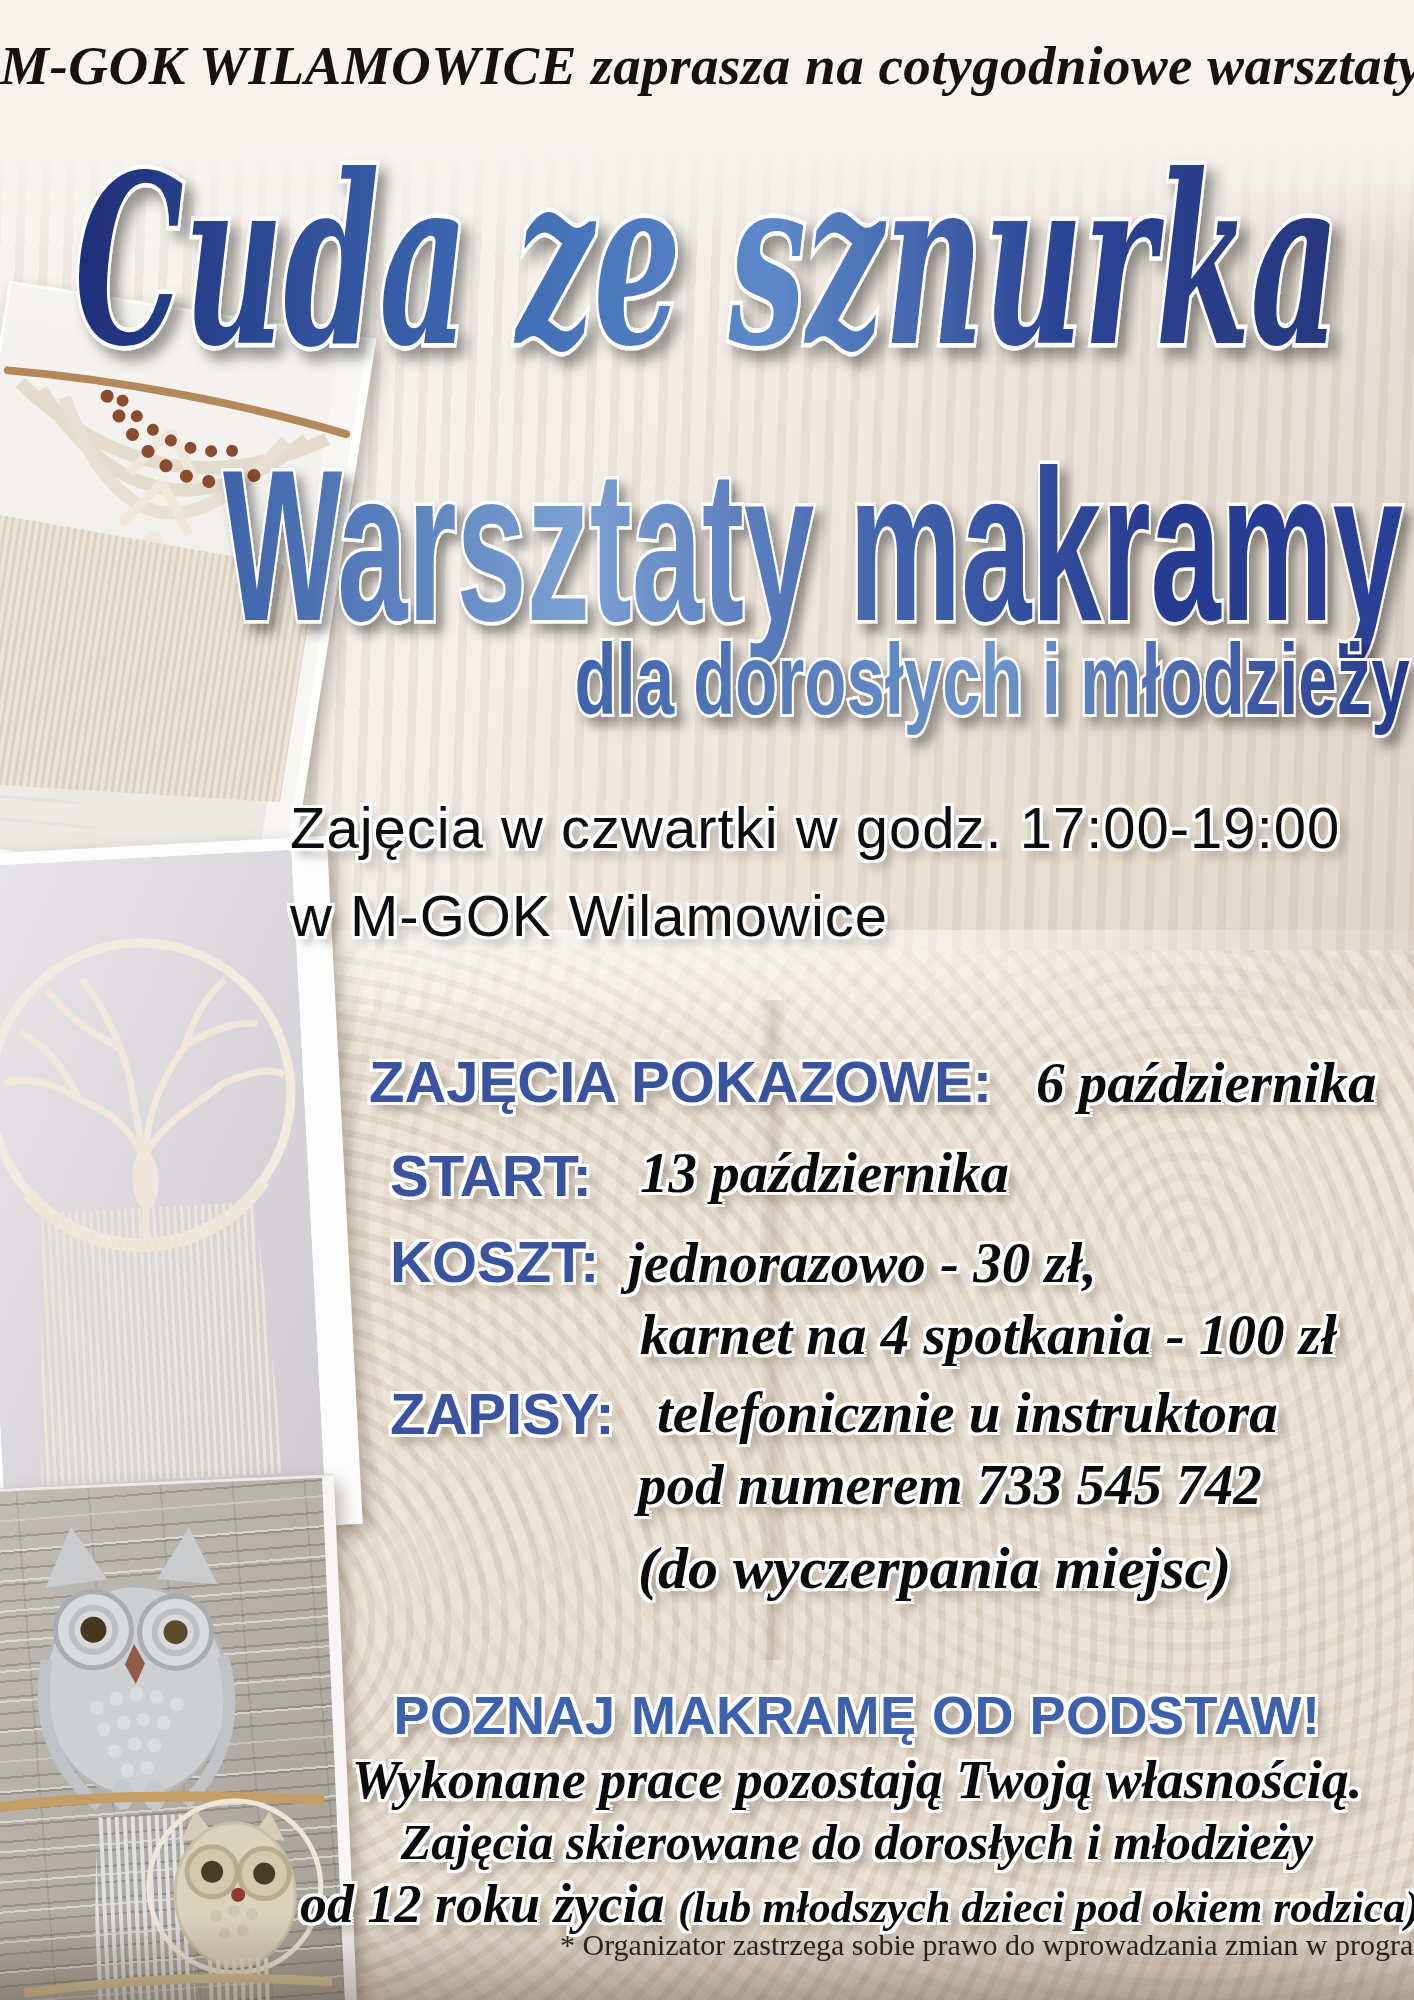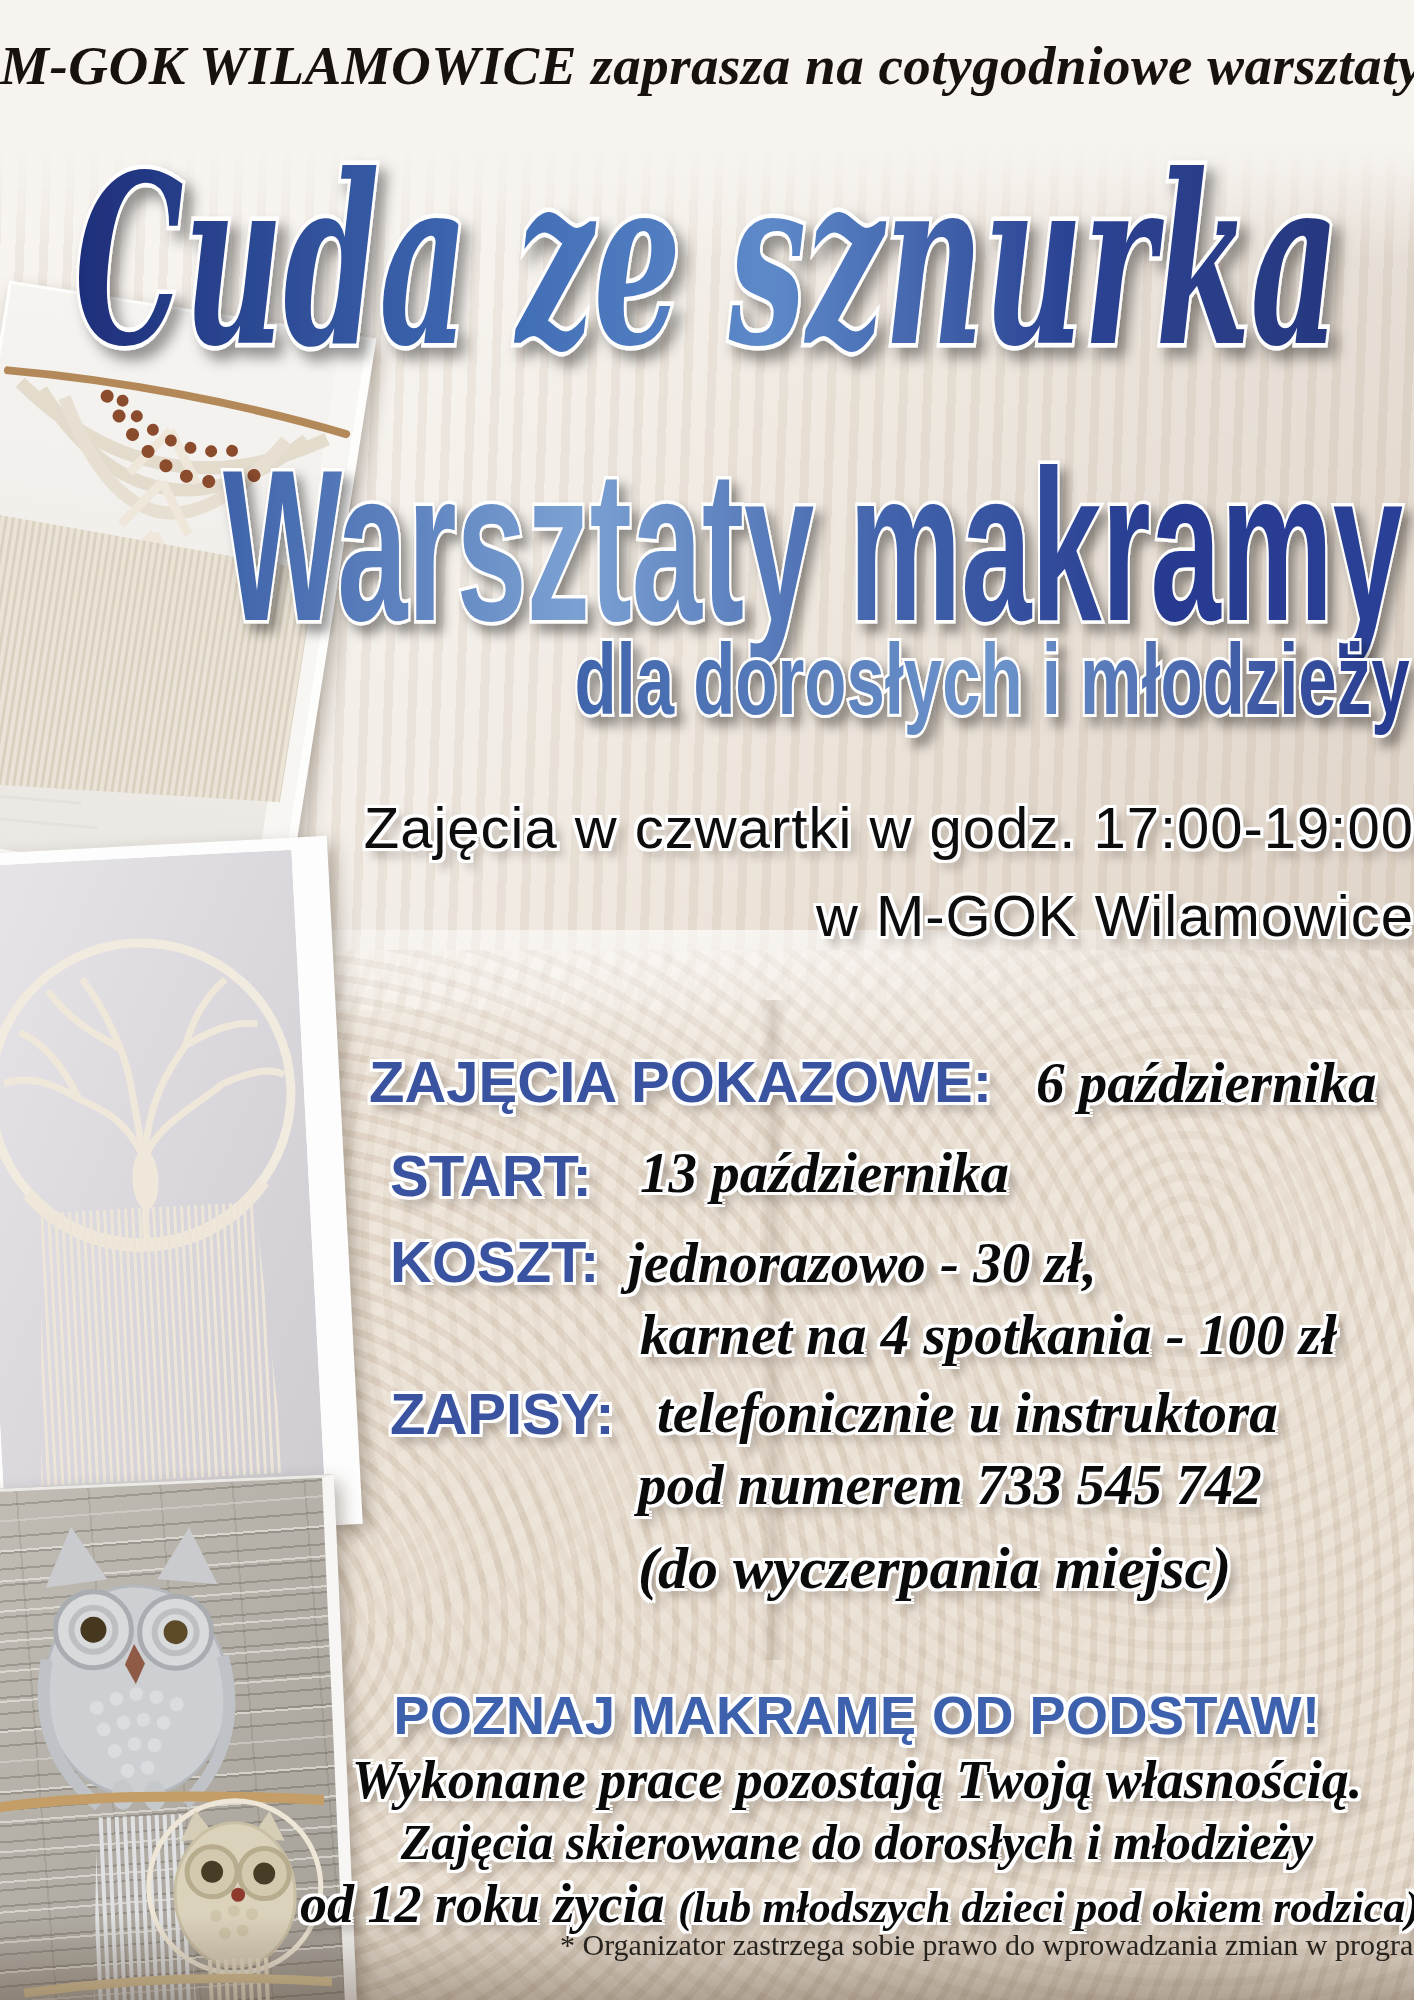--- a/index.html
+++ b/index.html
@@ -43,21 +43,21 @@
   .photo svg{display:block;}
   
   .outlined{ text-shadow:
       -3px -3px 0 #fff, 3px -3px 0 #fff,-3px 3px 0 #fff,3px 3px 0 #fff,
       0 -3px 0 #fff,0 3px 0 #fff,-3px 0 0 #fff,3px 0 0 #fff,
       7px 8px 10px rgba(40,30,20,.35);}
   .header-line{position:absolute;left:0;top:34px;width:1414px;text-align:center;z-index:10;
     font-family:"Liberation Serif",serif;font-style:italic;font-weight:bold;
     font-size:55px;color:#17120e;letter-spacing:.5px;white-space:nowrap;}
   .title-svg{position:absolute;left:0;z-index:10;overflow:visible;}
-  .schedule{position:absolute;left:290px;top:794px;width:1124px;text-align:right;z-index:10;
+  .schedule{position:absolute;left:290px;top:794px;width:1124px;text-align:left;z-index:10;
     font-size:58px;font-weight:400;color:#0d0d0d;letter-spacing:1px;}
   .schedule .line{margin-bottom:21px;white-space:nowrap;}
   .lbl{position:absolute;z-index:10;font-weight:bold;font-size:58px;color:#3a53a0;white-space:nowrap;}
   .val{position:absolute;z-index:10;font-family:"Liberation Serif",serif;font-style:italic;font-weight:bold;
     font-size:57px;color:#0b0b0b;white-space:nowrap;}
   .val.small{font-size:60px;text-align:center;}
   .row-demo{position:absolute;left:369px;top:1048px;z-index:10;white-space:nowrap;display:flex;align-items:baseline;}
   .row-demo .lbl-inline{font-weight:bold;font-size:58px;color:#3a53a0;}
   .row-demo .val-inline{font-family:"Liberation Serif",serif;font-style:italic;font-weight:bold;
     font-size:57px;color:#0b0b0b;margin-left:44px;}

